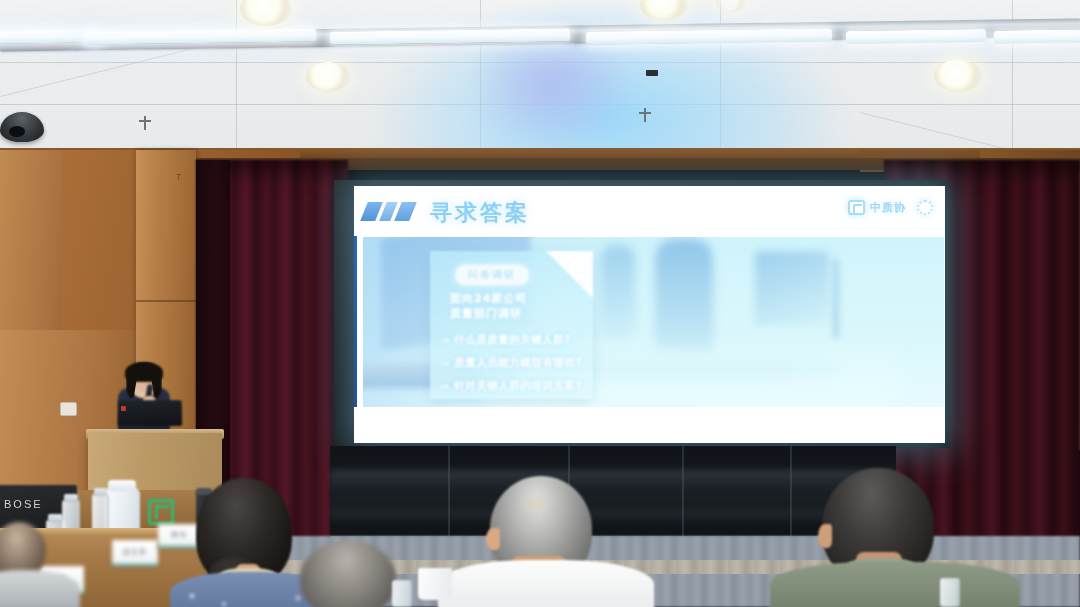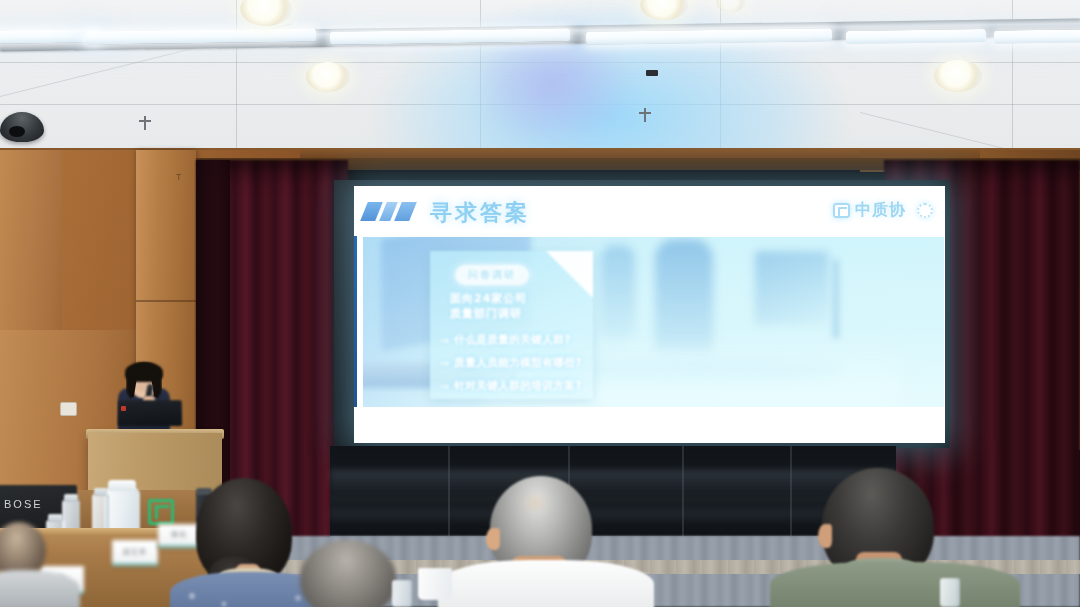--- a/index.html
+++ b/index.html
@@ -187,21 +187,21 @@
   .brand-mark {
     width:17px; height:15px; border:2px solid #a8dcf5; border-radius:3px;
     position:relative;
     box-shadow:0 0 6px rgba(180,230,255,.9);
   }
   .brand-mark:after {
     content:""; position:absolute; left:3px; top:2px; width:7px; height:7px;
     border:2px solid #a8dcf5; border-radius:2px 0 0 0; border-right:none; border-bottom:none;
   }
   .brand-text {
-    font-size:16px; font-weight:700; color:#9fd6f2; letter-spacing:1px;
+    font-size:11px; font-weight:700; color:#9fd6f2; letter-spacing:1px;
     text-shadow:0 0 6px rgba(200,240,255,.9);
     font-family:"DejaVu Sans", sans-serif;
   }
   .brand-ring {
     width:16px; height:15px; border-radius:50%;
     border:2px dotted #b9e2f7; margin-left:6px;
     box-shadow:0 0 6px rgba(190,235,255,.8);
   }
 
   

